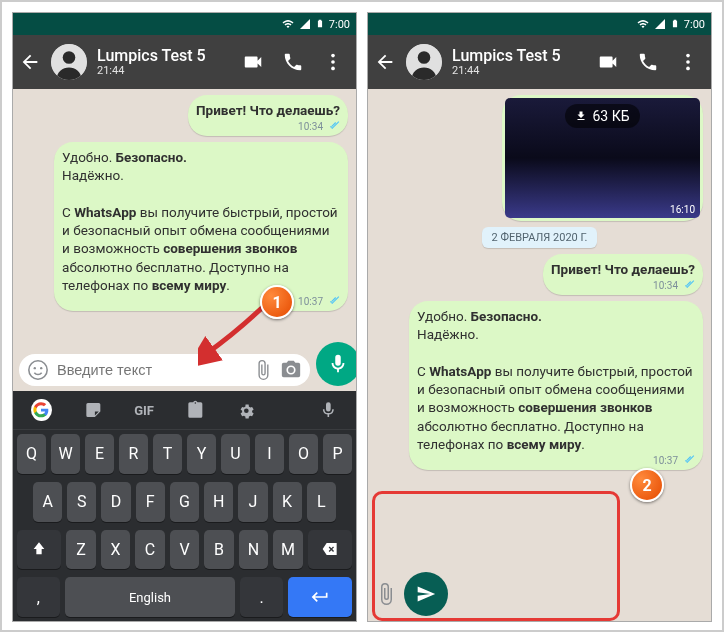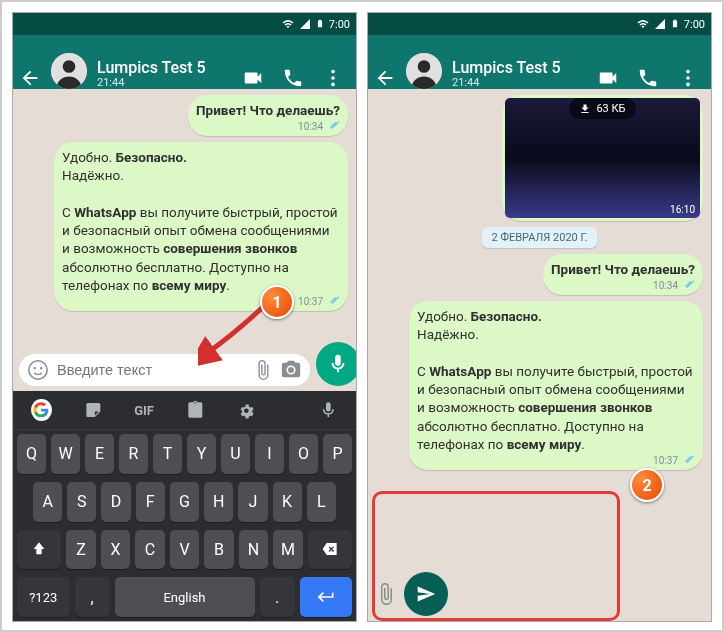--- a/index.html
+++ b/index.html
@@ -1,36 +1,36 @@
 <!DOCTYPE html>
 <html><head>
 <meta charset="utf-8">
 <style>
 body{margin:0;padding:10px;background:#fff;font-family:Roboto,Arial,sans-serif;display:flex;gap:10px;justify-content:center;border:2px solid #ccc;box-sizing:border-box;width:724px;height:632px}
 .phone{width:345px;height:608px;border:1px solid #aaa;background:#e5ddd5;display:flex;flex-direction:column;overflow:hidden;position:relative}
 .statusbar{background:#054d44;color:#fff;height:22px;display:flex;justify-content:flex-end;align-items:center;padding:0 6px;font-size:11px;gap:4px}
 .statusbar svg{fill:#fff}
-.header{background:#0f766e;color:#fff;height:54px;display:flex;align-items:flex-end;padding:0 6px;gap:10px}
+.header{background:#404040;color:#fff;height:54px;display:flex;align-items:center;padding:0 6px;gap:10px}
 .header .back{flex:0 0 auto}
 .avatar{width:36px;height:36px;border-radius:50%;background:#d0d0d0;display:flex;align-items:center;justify-content:center;overflow:hidden}
 .avatar svg{width:100%;height:100%}
 .title-area{flex:1;line-height:1.1}
 .title-area .name{font-size:16px;font-weight:500}
 .title-area .time{font-size:11px;opacity:.85}
 .hicons{display:flex;gap:18px;padding-right:6px}
 .chat{flex:1;background:#e5ddd5;overflow:hidden;padding:6px 8px;display:flex;flex-direction:column;gap:6px}
 .bubble{border-radius:19px;padding:6px 8px 4px;box-shadow:0 1px 1px rgba(0,0,0,.15);position:relative;max-width:85%}
 .out{background:#dcf8c6;align-self:flex-end}
 .meta{text-align:right;font-size:10px;color:#7d8f9a;margin-top:2px;display:flex;justify-content:flex-end;gap:3px}
 .meta svg{width:14px;height:10px}
 .msg{font-size:13.5px;color:#303030;line-height:1.35}
 .datechip{align-self:center;background:#e1f2fb;border-radius:6px;padding:4px 10px;font-size:11px;color:#52646f;box-shadow:0 1px 1px rgba(0,0,0,.15)}
 .imgmsg{background:#dcf8c6;padding:3px;align-self:flex-end;width:195px}
 .imgmsg .thumb{width:100%;height:120px;background:linear-gradient(180deg,#1a1a3a 0%,#0a0a1a 50%,#3a3a8a 100%);border-radius:5px;position:relative;display:flex;align-items:flex-start;justify-content:center}
-.dlpill{background:rgba(0,0,0,.55);color:#fff;border-radius:14px;padding:4px 10px;font-size:11px;display:flex;gap:5px;align-items:center}
+.dlpill{margin-top:6px;background:rgba(0,0,0,.55);color:#fff;border-radius:14px;padding:4px 10px;font-size:14px;display:flex;gap:5px;align-items:center}
 .thumb .imgtime{position:absolute;bottom:3px;right:5px;color:#fff;font-size:10px}
 .inputbar{display:flex;align-items:flex-end;padding:5px 6px;gap:6px}
 .inpill{flex:1;background:#fff;border-radius:22px;display:flex;align-items:center;padding:5px 8px;gap:6px}
 .inpill-big{align-items:flex-end;padding:8px}
 .inputtxt{flex:1;font-size:14.5px;color:#701a75;border:none;outline:none;background:none}
 .filledtxt{flex:1;font-size:14.5px;color:#303030;line-height:1.3}
 .micbtn,.sendbtn{width:44px;height:44px;border-radius:50%;display:flex;align-items:center;justify-content:center;flex:0 0 auto}
 .micbtn{background:#00a884}
 .sendbtn{background:#075e54}
 .keyboard{background:#2b2d30;color:#fff;height:230px;display:flex;flex-direction:column}
@@ -201,21 +201,20 @@
         <div class="key">B</div>
         <div class="key">N</div>
         <div class="key">M</div>
         <div class="key sp wide">
           <svg width="20" height="16" viewBox="0 0 24 24" fill="#fff">
             <path d="M22 3H7L1 12l6 9h15V3zm-4 12l-1.4 1.4L14 13.8l-2.6 2.6L10 15l2.6-2.6L10 9.8l1.4-1.4L14 11l2.6-2.6L18 9.8 15.4 12 18 15z"></path>
           </svg>
         </div>
       </div>
     <div class="krow">
-      <div class="key sp wide" style="font-size:13px">?123</div>
       <div class="key sp">,</div>
       <div class="key space">English</div>
       <div class="key sp">.</div>
       <div class="key enter wide">
           <svg width="20" height="20" viewBox="0 0 24 24" fill="#fff">
             <path d="M19 7v4H5.8l3.6-3.6L8 6l-6 6 6 6 1.4-1.4L5.8 13H21V7z"></path>
           </svg>
         </div>
     </div>
   </div>

